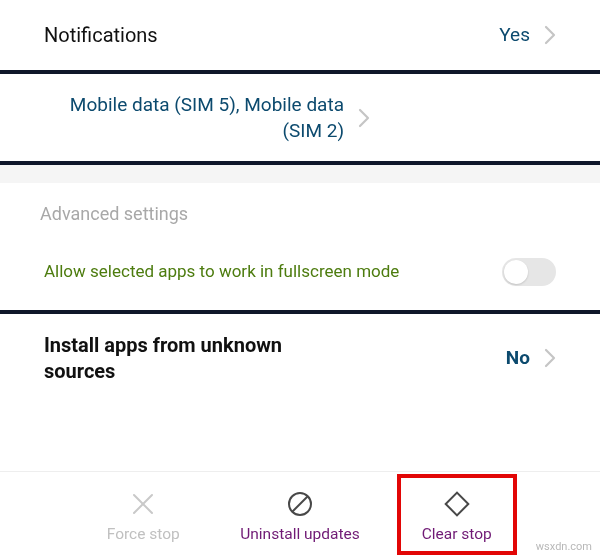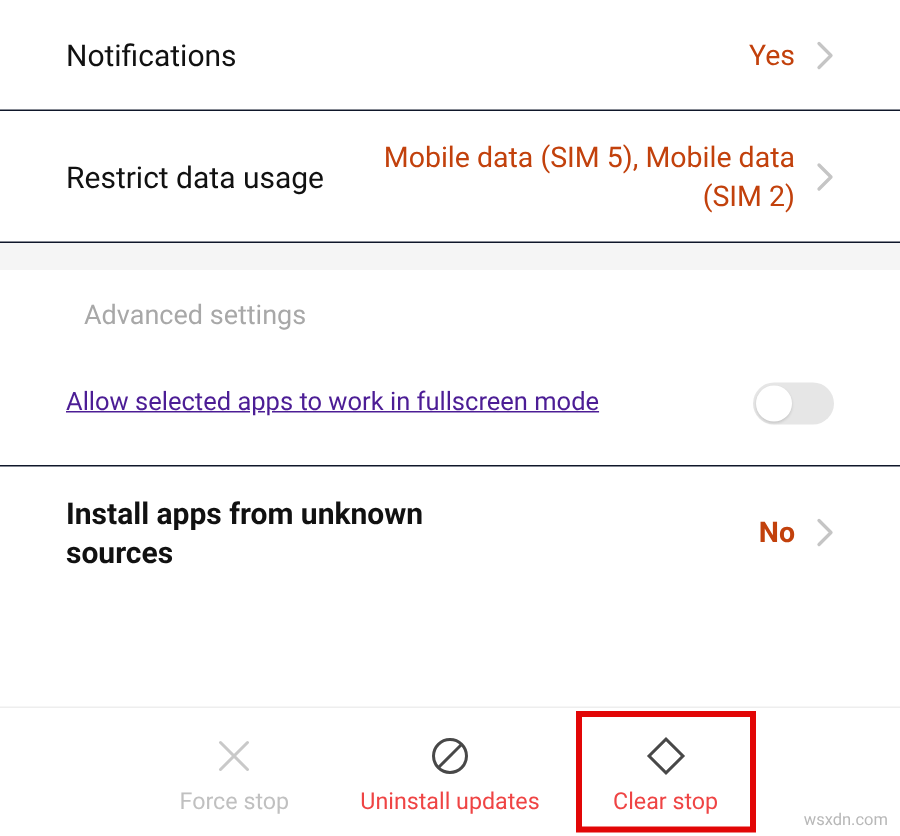--- a/index.html
+++ b/index.html
@@ -3,52 +3,52 @@
   <meta charset="utf-8">
   <style>
     * { margin: 0; padding: 0; box-sizing: border-box; font-family: -apple-system, BlinkMacSystemFont, "Segoe UI", Roboto, Helvetica, Arial, sans-serif; }
     body { background: #ffffff; width: 600px; height: 557px; overflow: hidden; }
     .container { display: flex; flex-direction: column; height: 100%; }
     .content { flex: 1; overflow: hidden; }
     .row {
       display: flex;
       align-items: center;
       padding: 18px 44px 18px 44px;
-      border-bottom: 1px solid #0f172a;
+      border-bottom: 4px solid #0f172a;
       min-height: 74px;
     }
     .row .left { flex: 1; }
     .row .title { color: #111; font-size: 20px; line-height: 1.3; }
-    .row .subtitle { color: #4c1d95; font-size: 17px; line-height: 1.35; margin-top: 2px; text-decoration: underline; }
-    .row .value { color: #c2410c; font-size: 19px; text-align: right; max-width: 300px; line-height: 1.35; }
+    .row .subtitle { color: #4d7c0f; font-size: 17px; line-height: 1.35; margin-top: 2px; }
+    .row .value { color: #0c4a6e; font-size: 19px; text-align: right; max-width: 300px; line-height: 1.35; }
     .chevron { margin-left: 14px; flex-shrink: 0; }
     .chevron svg { display: block; }
     .divider-gap { height: 18px; background: #f5f5f5; }
-    .section-header { color: #a8a8a8; font-size: 18px; padding: 20px 44px 16px 56px; }
+    .section-header { color: #a8a8a8; font-size: 18px; padding: 20px 44px 16px 40px; }
     .toggle {
       width: 54px; height: 28px; background: #e6e6e6; border-radius: 14px; position: relative; margin-left: 18px; flex-shrink: 0;
     }
     .toggle .knob {
       width: 24px; height: 24px; background: #fff; border-radius: 50%; position: absolute; top: 2px; left: 2px; box-shadow: 0 1px 2px rgba(0,0,0,0.15);
     }
     .actions {
       display: flex;
       justify-content: center;
       align-items: stretch;
       border-top: 1px solid #eee;
       height: 86px;
-      gap: 0;
+      gap: 13px;
       padding: 0 6px;
     }
     .action-btn {
       display: flex;
       flex-direction: column;
       align-items: center;
       justify-content: center;
-      color: #ef4444;
+      color: #701a75;
       font-size: 15.5px;
       position: relative;
       padding: 8px 14px 8px 14px;
       min-width: 140px;
     }
     .action-btn .icon { height: 34px; display: flex; align-items: center; justify-content: center; margin-bottom: 4px; }
     .action-btn.disabled { color: #c0c0c0; }
     .action-btn.highlight::before {
       content: "";
       position: absolute;
@@ -69,23 +69,20 @@
       </div>
       <div class="value">Yes</div>
       <span class="chevron">
         <svg width="12" height="20" viewBox="0 0 12 20">
             <polyline points="2,2 10,10 2,18" fill="none" stroke="#c5c5c5" stroke-width="2.2" stroke-linecap="round" stroke-linejoin="round"></polyline>
           </svg>
       </span>
     </div>
 
     <div class="row">
-      <div class="left">
-        <div class="title">Restrict data usage</div>
-      </div>
       <div class="value">Mobile data (SIM 5), Mobile data (SIM 2)</div>
       <span class="chevron">
         <svg width="12" height="20" viewBox="0 0 12 20">
             <polyline points="2,2 10,10 2,18" fill="none" stroke="#c5c5c5" stroke-width="2.2" stroke-linecap="round" stroke-linejoin="round"></polyline>
           </svg>
       </span>
     </div>
 
     <div class="divider-gap"></div>
 

